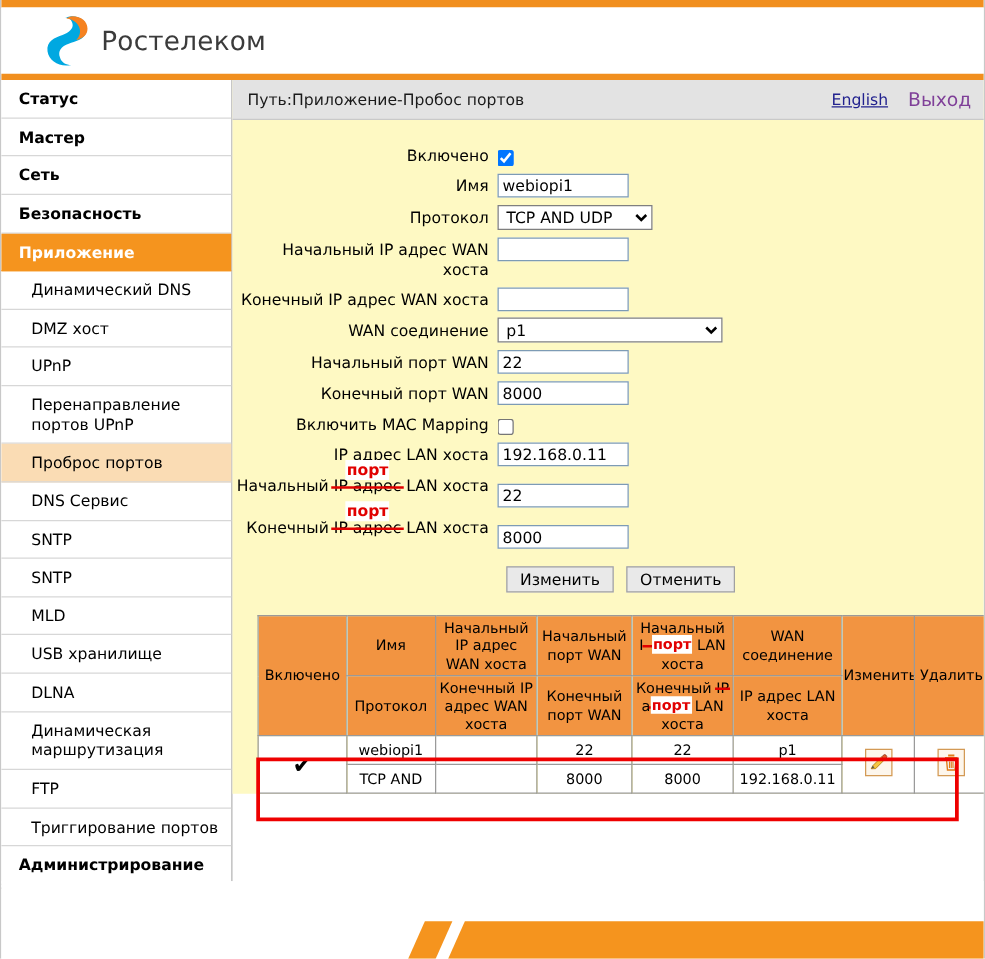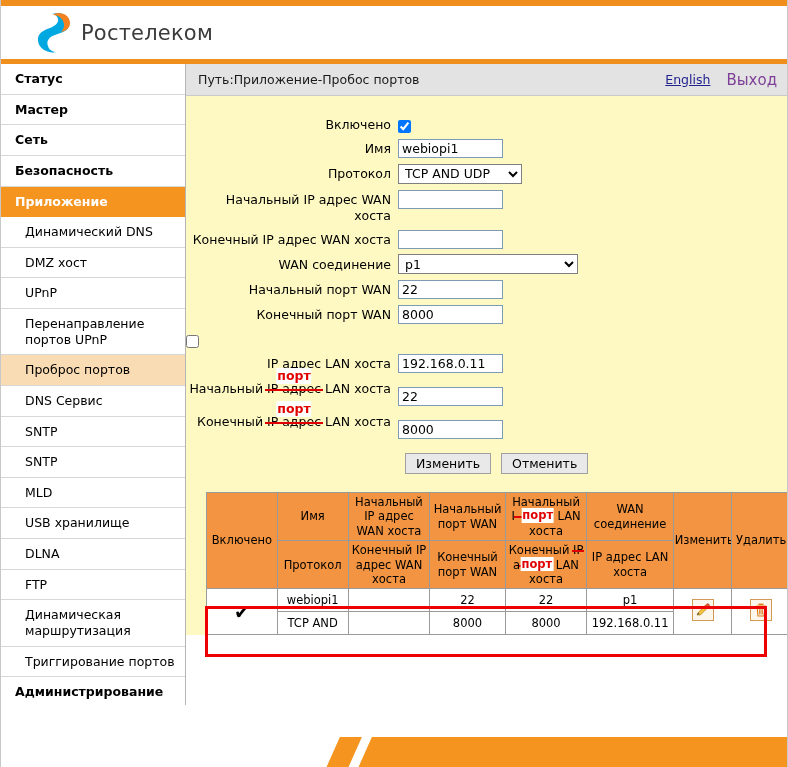--- a/index.html
+++ b/index.html
@@ -322,22 +322,22 @@
       <div class="nav-item sub">DMZ хост</div>
       <div class="nav-item sub">UPnP</div>
       <div class="nav-item sub">Перенаправление портов UPnP</div>
       <div class="nav-item sub active-sub">Проброс портов</div>
       <div class="nav-item sub">DNS Сервис</div>
       <div class="nav-item sub">SNTP</div>
       <div class="nav-item sub">SNTP</div>
       <div class="nav-item sub">MLD</div>
       <div class="nav-item sub">USB хранилище</div>
       <div class="nav-item sub">DLNA</div>
+      <div class="nav-item sub">Динамическая маршрутизация</div>
       <div class="nav-item sub">FTP</div>
-      <div class="nav-item sub">Динамическая маршрутизация</div>
       <div class="nav-item sub">Триггирование портов</div>
       <div class="nav-item top">Администрирование</div>
     </div>
 
     <div class="main">
 
       <div class="pathbar">
         <span>Путь:Приложение-Пробос портов</span>
         <span class="links">
           <span class="lnk-en">English</span>
@@ -389,20 +389,21 @@
           <div class="flabel">Начальный порт WAN</div>
           <div class="fctl"><input class="txt w105" type="text" value="22" style=""></div>
         </div>
 
         <div class="frow">
           <div class="flabel">Конечный порт WAN</div>
           <div class="fctl"><input class="txt w105" type="text" value="8000" style=""></div>
         </div>
 
         <div class="frow">
+          <div class="flabel">Включить MAC Mapping</div>
           <div class="fctl"><input class="chk" type="checkbox" style=""></div>
         </div>
 
         <div class="frow">
           <div class="flabel">IP адрес LAN хоста</div>
           <div class="fctl"><input class="txt w105" type="text" value="192.168.0.11" style=""></div>
         </div>
 
         <div class="frow">
           <div class="flabel">

